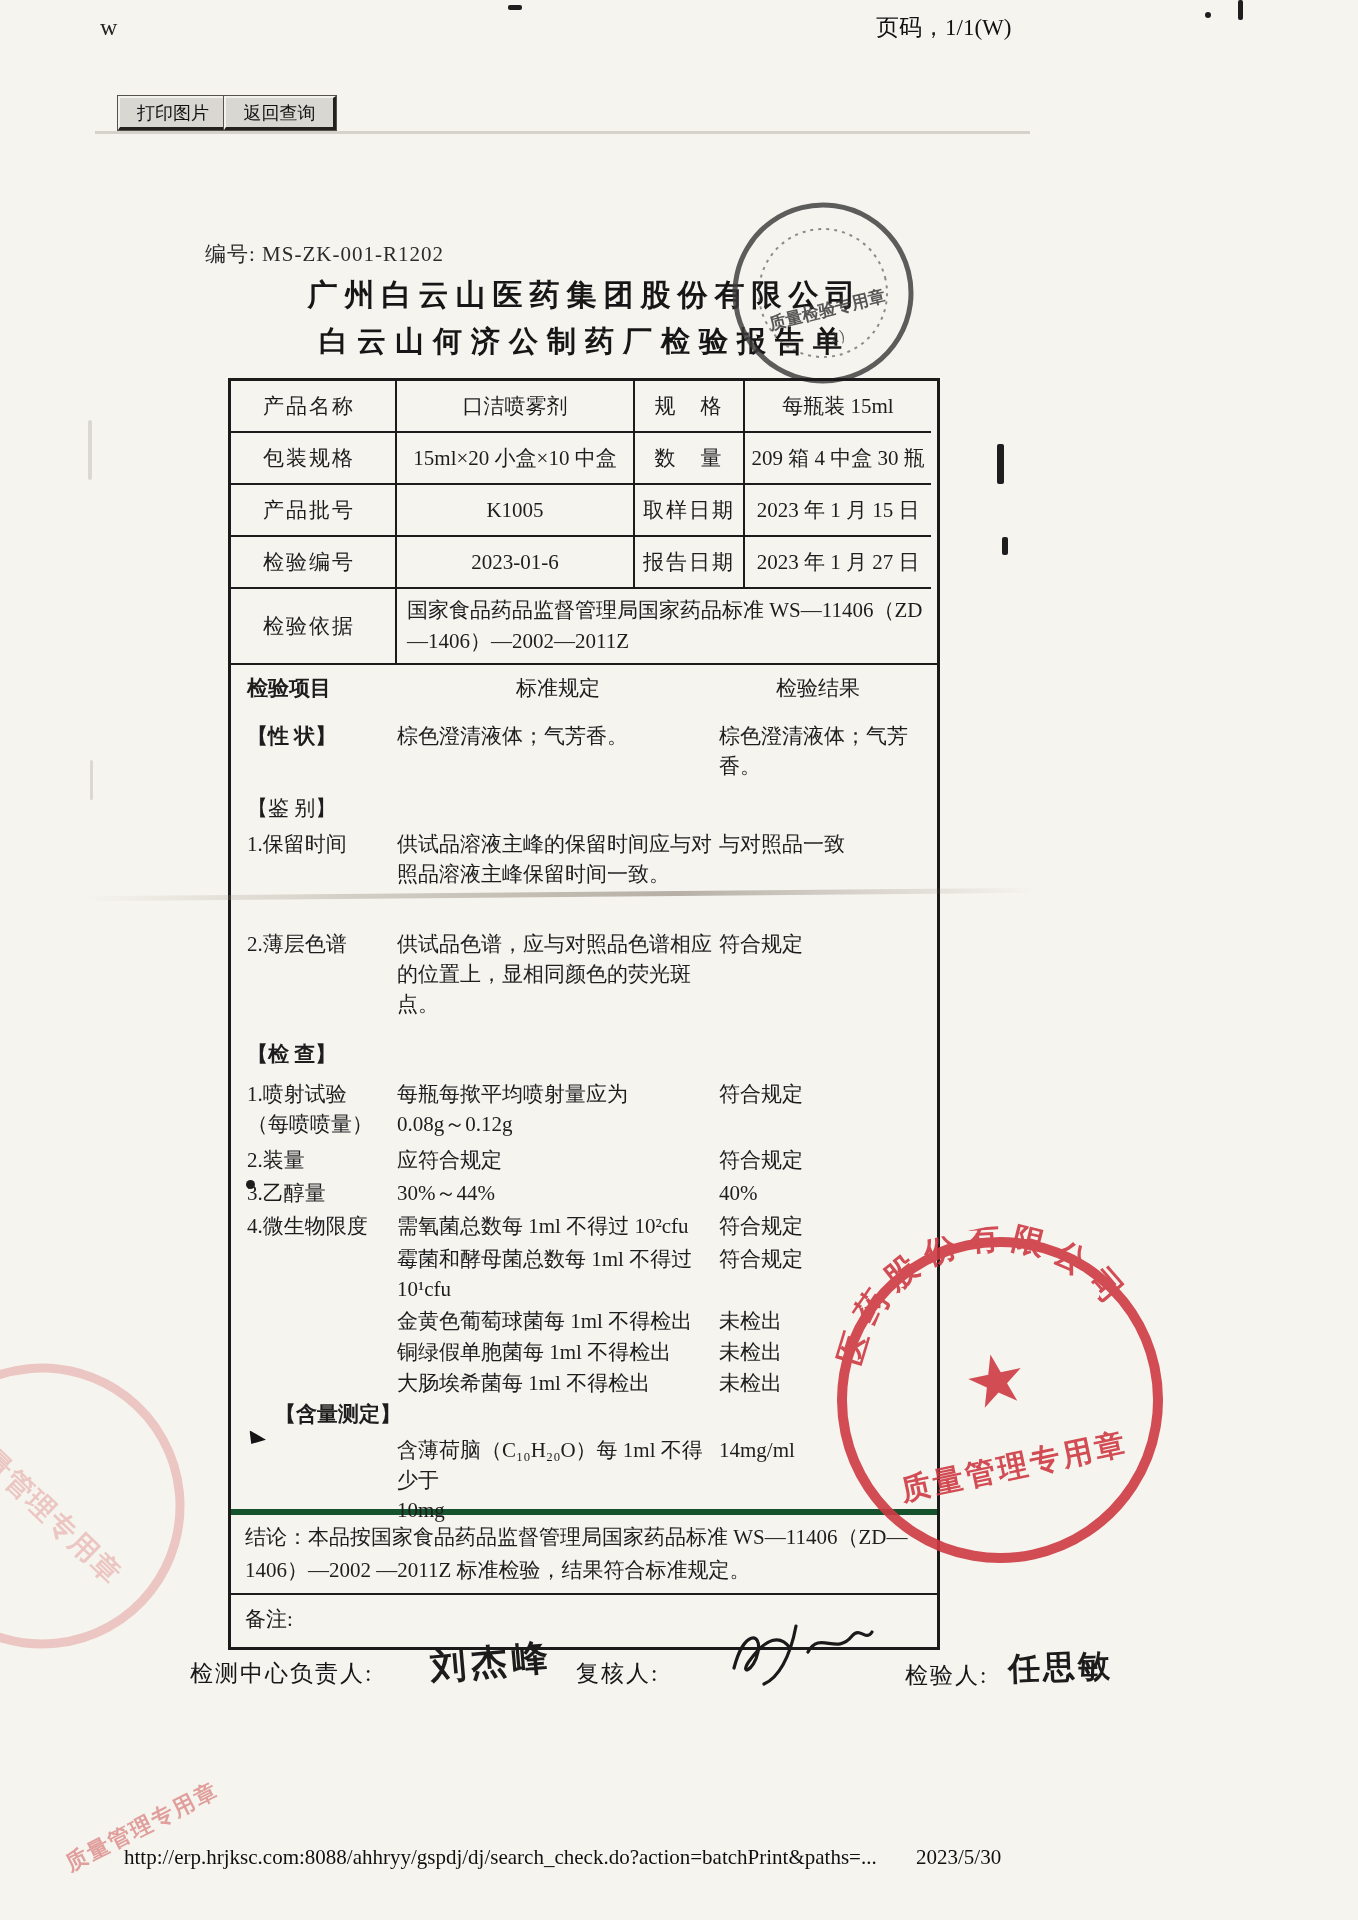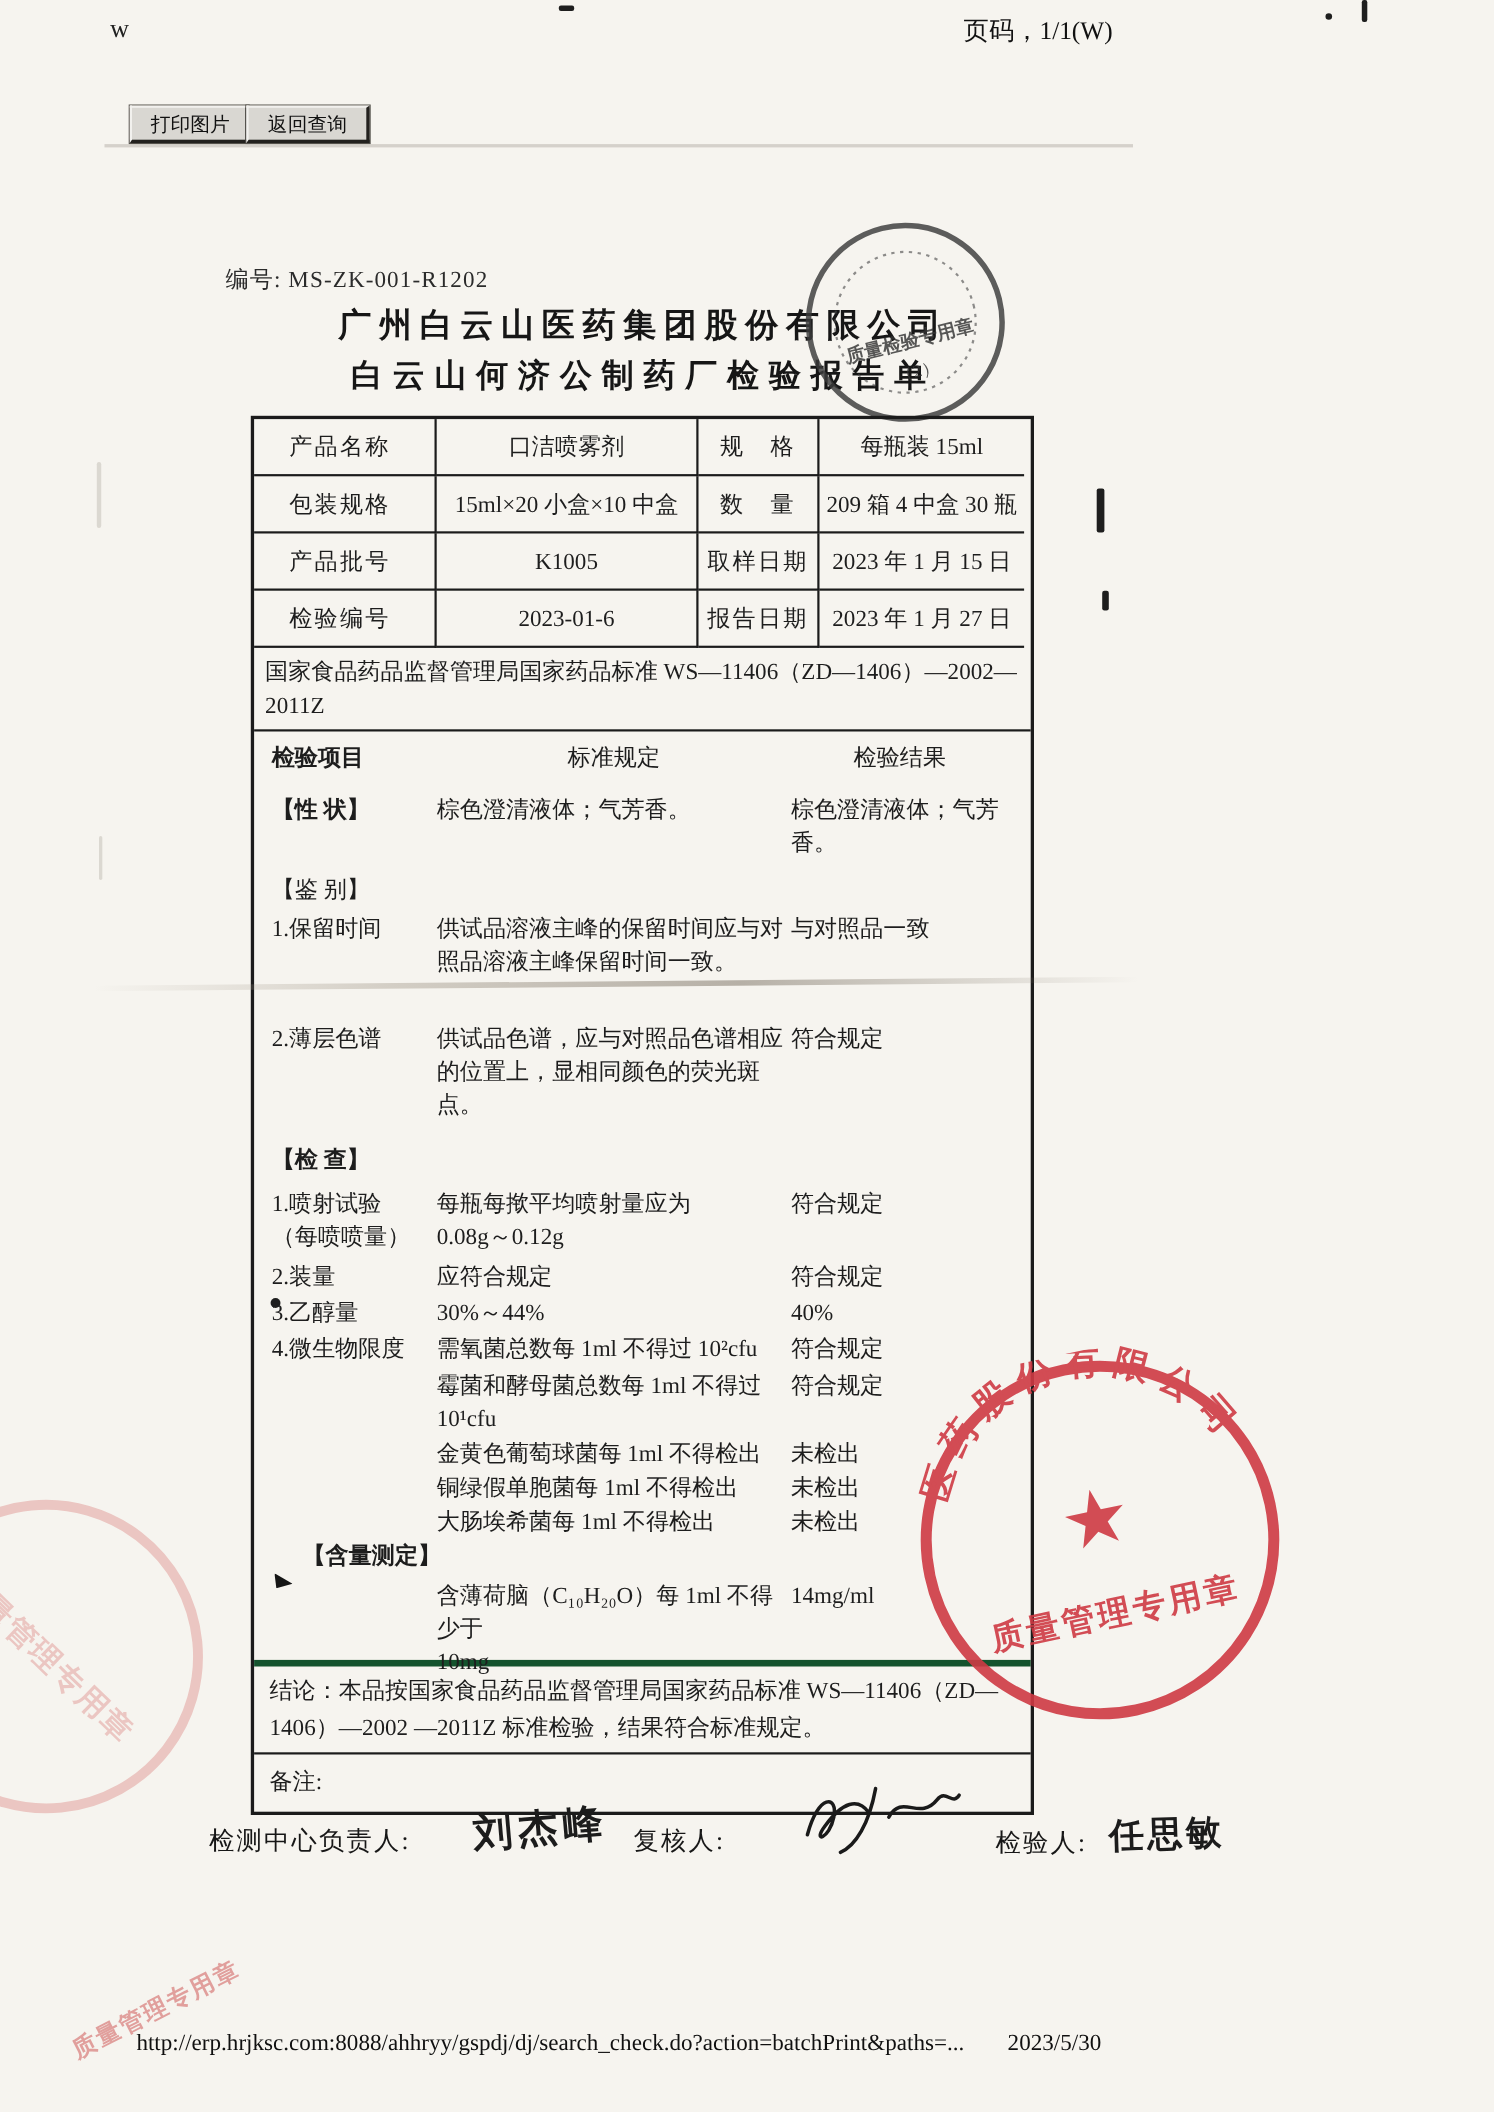--- a/index.html
+++ b/index.html
@@ -139,20 +139,21 @@
       <div class="cell cl2">取样日期</div>
       <div class="cell cv2">2023 年 1 月 15 日</div>
 
       <div class="cell cl">检验编号</div>
       <div class="cell cv">2023-01-6</div>
       <div class="cell cl2">报告日期</div>
       <div class="cell cv2">2023 年 1 月 27 日</div>
     </div>
 
     <div class="basis-row">
+      <div class="basis-label">检验依据</div>
       <div class="basis-value">国家食品药品监督管理局国家药品标准 WS—11406（ZD—1406）—2002—2011Z</div>
     </div>
 
     <div class="items">
       <div class="i-row i-h">
         <div class="i-item bold-item">检验项目</div>
         <div class="i-std">标准规定</div>
         <div class="i-res">检验结果</div>
       </div>
       <div class="i-row i-xz">

